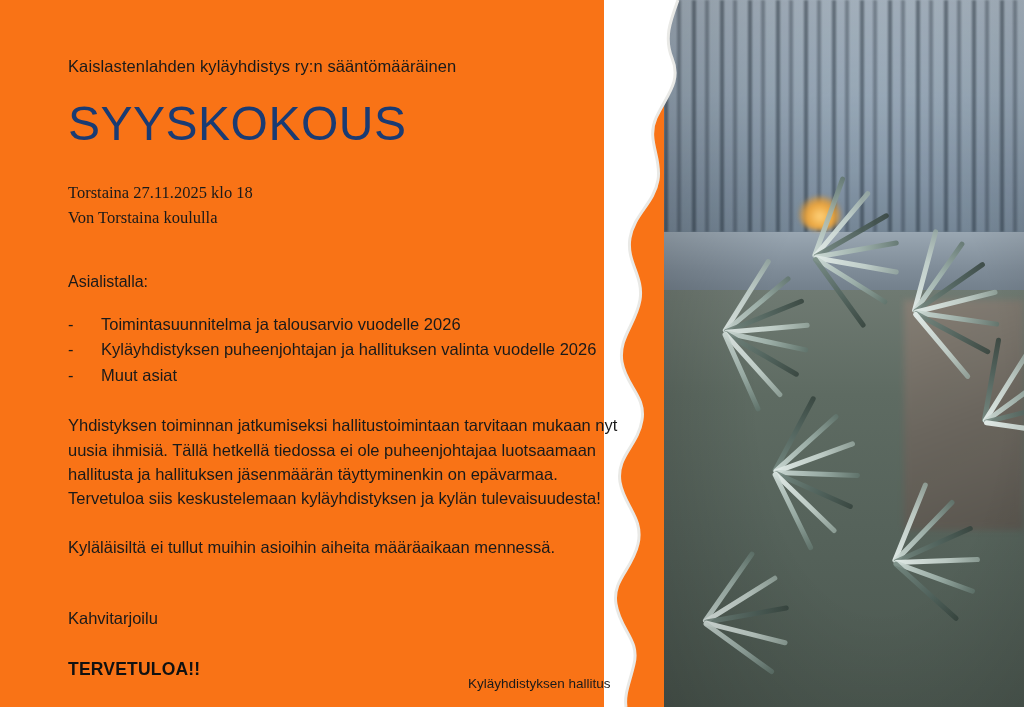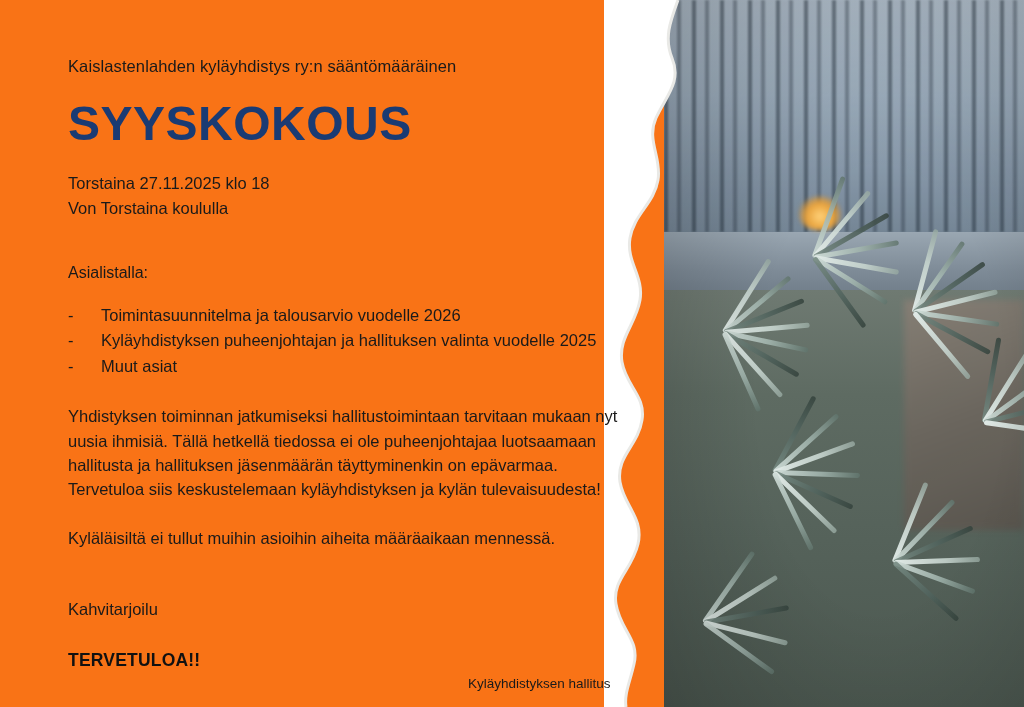--- a/index.html
+++ b/index.html
@@ -30,30 +30,31 @@
   }
   .kicker {
     font-size: 16.5px;
     color: #1a1a1a;
     line-height: 1.3;
     letter-spacing: 0.1px;
   }
   .headline {
     margin-top: 22px;
     font-size: 48px;
-    font-weight: bold;
+    font-weight: normal;
     color: #1a3b73;
     letter-spacing: 0.5px;
     line-height: 1.05;
   }
   .when {
-    margin-top: 21px;
+    margin-top: 30px;
     font-size: 16.5px;
     color: #1a1a1a;
     line-height: 1.55;
+    font-family: Liberation Serif, serif;
   }
   .agenda-title {
     margin-top: 42px;
     font-size: 16px;
     color: #1a1a1a;
   }
   ul.agenda {
     list-style: none;
     margin: 22px 0 0 0;
     padding: 0;
@@ -330,21 +331,21 @@
 
     <div class="agenda-title">Asialistalla:</div>
 
     <ul class="agenda">
       <li>
         <span class="dash">-</span>
         <span>Toimintasuunnitelma ja talousarvio vuodelle 2026</span>
       </li>
       <li>
         <span class="dash">-</span>
-        <span>Kyläyhdistyksen puheenjohtajan ja hallituksen valinta vuodelle 2025</span>
+        <span>Kyläyhdistyksen puheenjohtajan ja hallituksen valinta vuodelle 2026</span>
       </li>
       <li>
         <span class="dash">-</span>
         <span>Muut asiat</span>
       </li>
     </ul>
 
     <div class="para body-long">Yhdistyksen toiminnan jatkumiseksi hallitustoimintaan tarvitaan mukaan nyt uusia ihmisiä. Tällä hetkellä tiedossa ei ole puheenjohtajaa luotsaamaan hallitusta ja hallituksen jäsenmäärän täyttyminenkin on epävarmaa. Tervetuloa siis keskustelemaan kyläyhdistyksen ja kylän tulevaisuudesta!</div>
     <div class="para">Kyläläisiltä ei tullut muihin asioihin aiheita määräaikaan mennessä.</div>
     <div class="coffee">Kahvitarjoilu</div>

